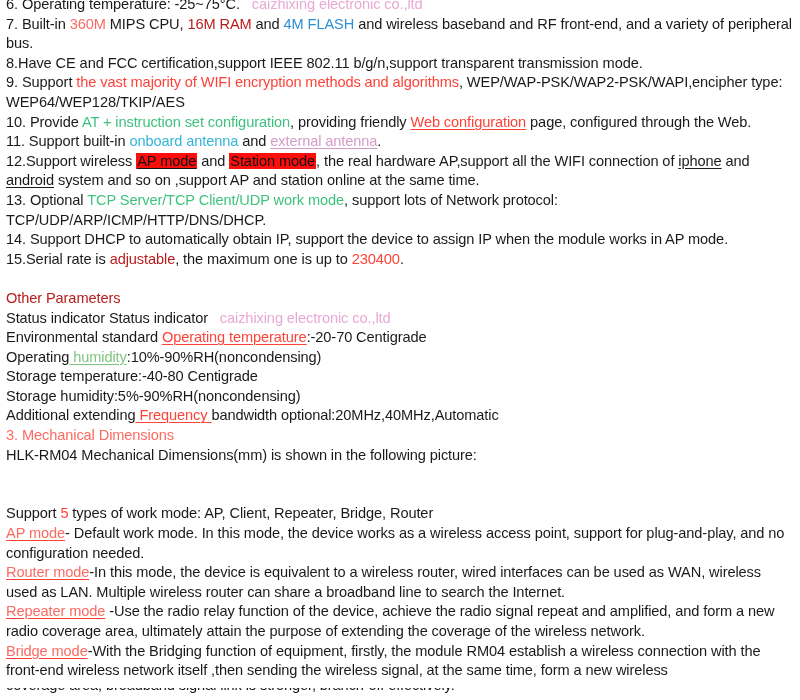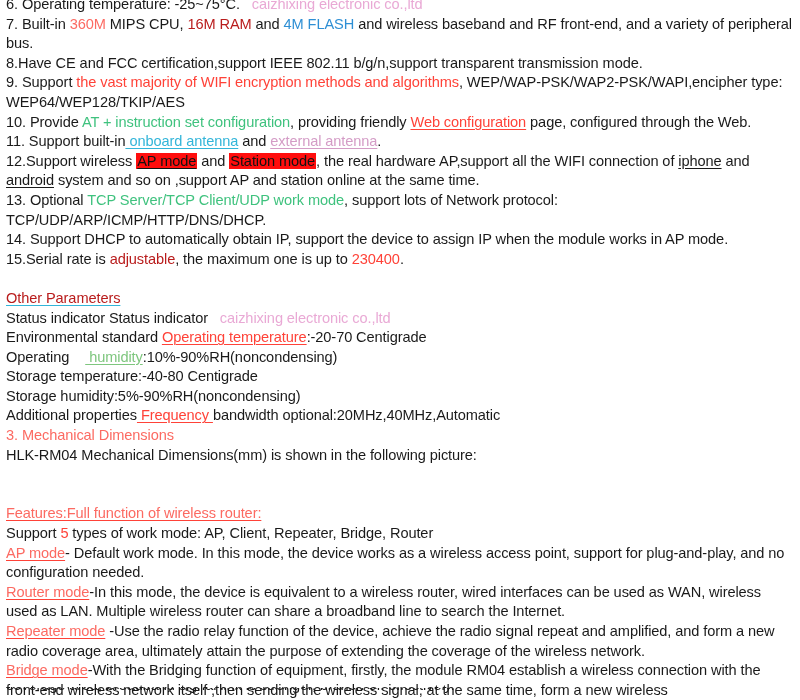--- a/index.html
+++ b/index.html
@@ -37,26 +37,26 @@
   p.blank {
     height: 19.6px;
   }
   
   .t-red      { color: #ff4238; }
   .t-salmon   { color: #fc6a62; }
   .t-blue     { color: #2e8fd4; text-align: center; }
   .t-lblue    { color: #b91c1c; }
   .t-cyan     { color: #33b5d9; }
   .t-green    { color: #3fc27e; }
-  .t-lgreen   { color: #7ec67e; padding-left: 16px; }
+  .t-lgreen   { color: #7ec67e; }
   .t-pink     { color: #e9a9d5; }
   .t-mauve    { color: #d49cc6; }
   .u-red      { text-decoration: underline; text-decoration-color: #ff4238; text-decoration-thickness: 1.4px; text-underline-offset: 1.5px; margin-top: 32px; }
   .u-blue     { text-decoration: underline; text-decoration-color: #2e8fd4; text-decoration-thickness: 1.2px; text-underline-offset: 1.5px; }
-  .u-cyan     { text-decoration: underline; text-decoration-color: #33b5d9; text-decoration-thickness: 1.2px; text-underline-offset: 1.5px; }
+  .u-cyan     { text-decoration-color: #33b5d9; text-decoration-thickness: 1.2px; text-underline-offset: 1.5px; }
   .u-mauve    { text-decoration: underline; text-decoration-color: #d49cc6; text-decoration-thickness: 1.2px; text-underline-offset: 1.5px; margin-top: 24px; }
   .u-green    { text-decoration: underline; text-decoration-color: #7ec67e; text-decoration-thickness: 1.2px; text-underline-offset: 1.5px; }
   .u-black    { text-decoration: underline; text-decoration-color: #1a1a1a; text-decoration-thickness: 1.1px; text-underline-offset: 1.5px; }
 
   .hl-red     { background: #ff0d0d; color: #111111; padding: 0 1px; }
   .hl-red.u-black { text-decoration-color: #111111; }
 
   
   .partial-bottom {
     position: absolute;
@@ -129,35 +129,32 @@
 
   <p class="line">
     <span>Operating</span><span class="t-lgreen u-green"> humidity</span><span>:10%-90%RH(noncondensing)</span>
   </p>
 
   <p class="line">Storage temperature:-40-80 Centigrade</p>
 
   <p class="line">Storage humidity:5%-90%RH(noncondensing)</p>
 
   <p class="line">
-    <span>Additional properties</span><span class="t-red u-red"> Frequency </span><span>bandwidth optional:20MHz,40MHz,Automatic</span>
+    <span>Additional extending</span><span class="t-red u-red"> Frequency </span><span>bandwidth optional:20MHz,40MHz,Automatic</span>
   </p>
 
   <p class="line">
     <span class="t-salmon">3. Mechanical Dimensions</span>
   </p>
 
   <p class="line">HLK-RM04 Mechanical Dimensions(mm) is shown in the following picture:</p>
 
   <p class="line blank"></p>
   <p class="line blank"></p>
 
-  <p class="line">
-    <span class="t-salmon u-red">Features:Full function of wireless router:</span>
-  </p>
 
   <p class="line">
     <span>Support </span><span class="t-red">5</span><span> types of work mode: AP, Client, Repeater, Bridge, Router</span>
   </p>
 
   <p class="line">
     <span class="t-salmon u-red">AP mode</span><span>- Default work mode. In this mode, the device works as a wireless access point, support for plug-and-play, and no configuration needed.</span>
   </p>
 
   <p class="line">

